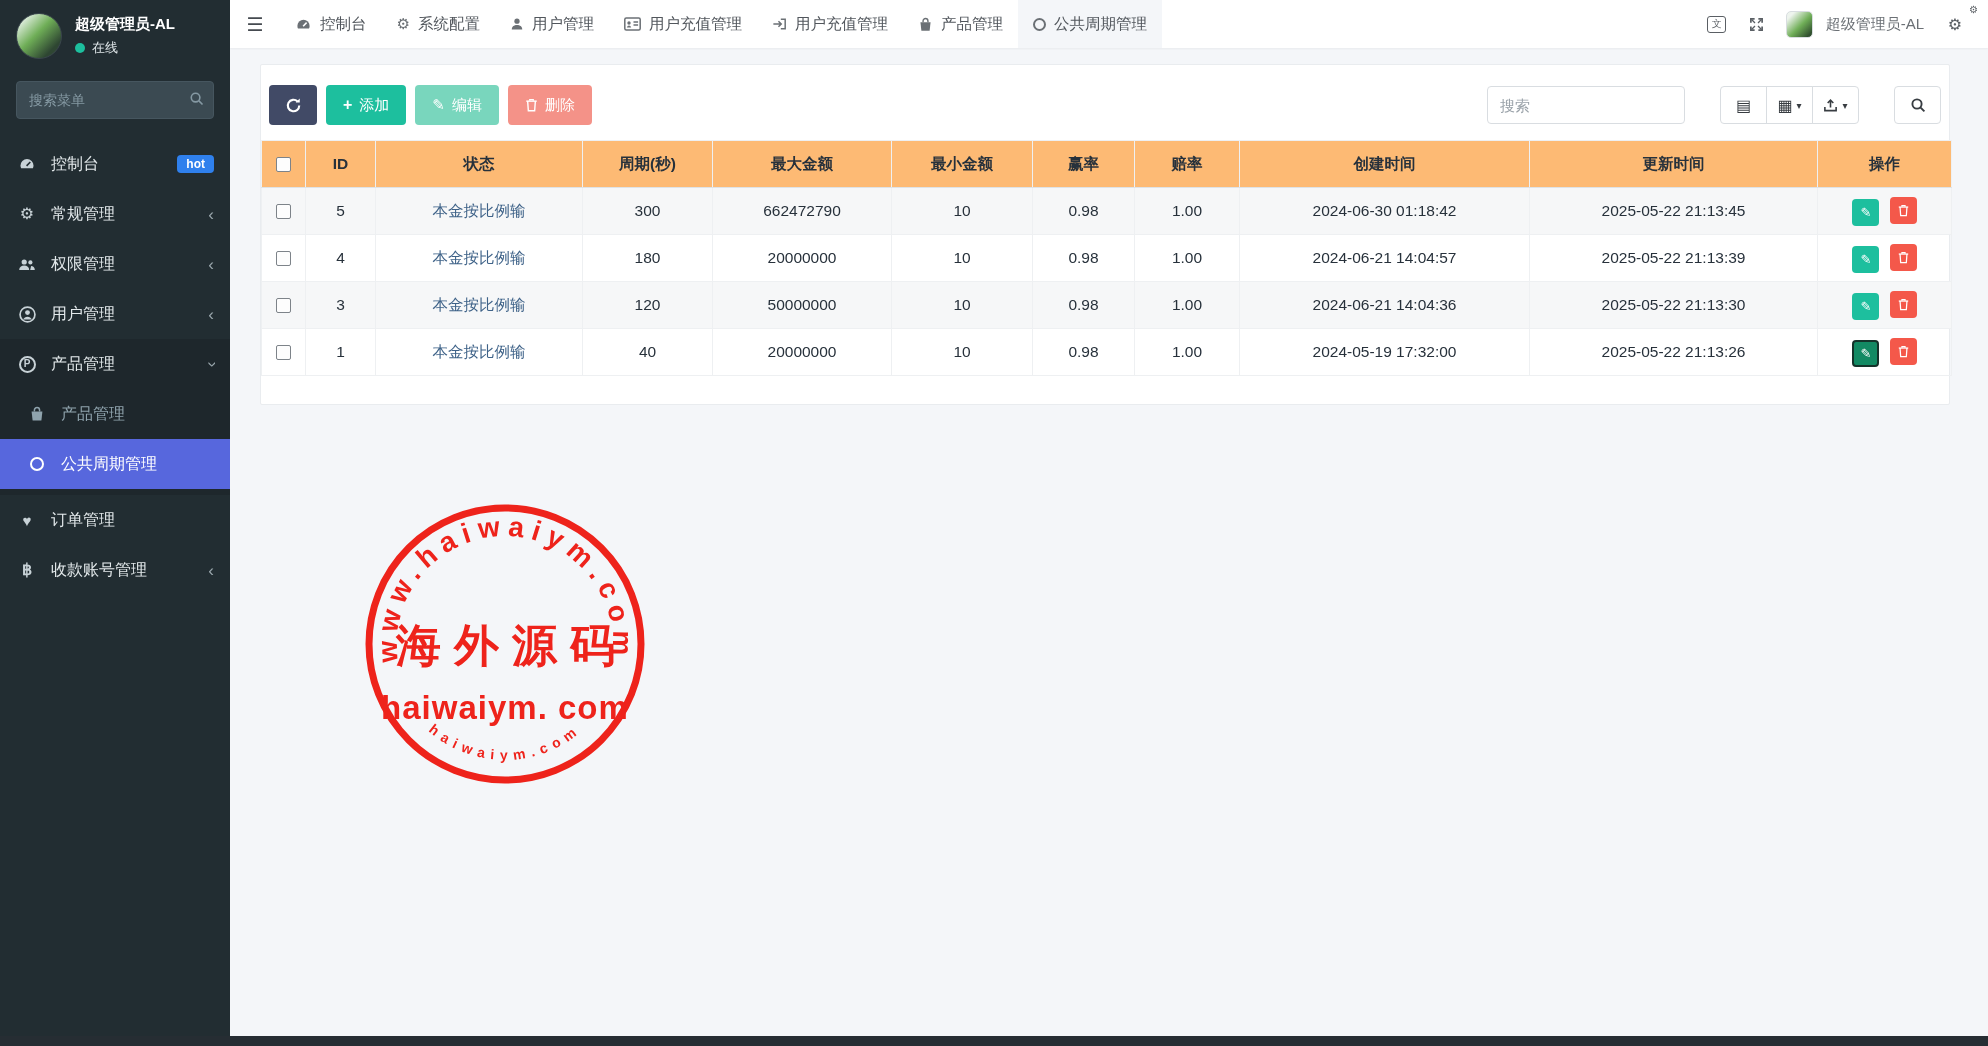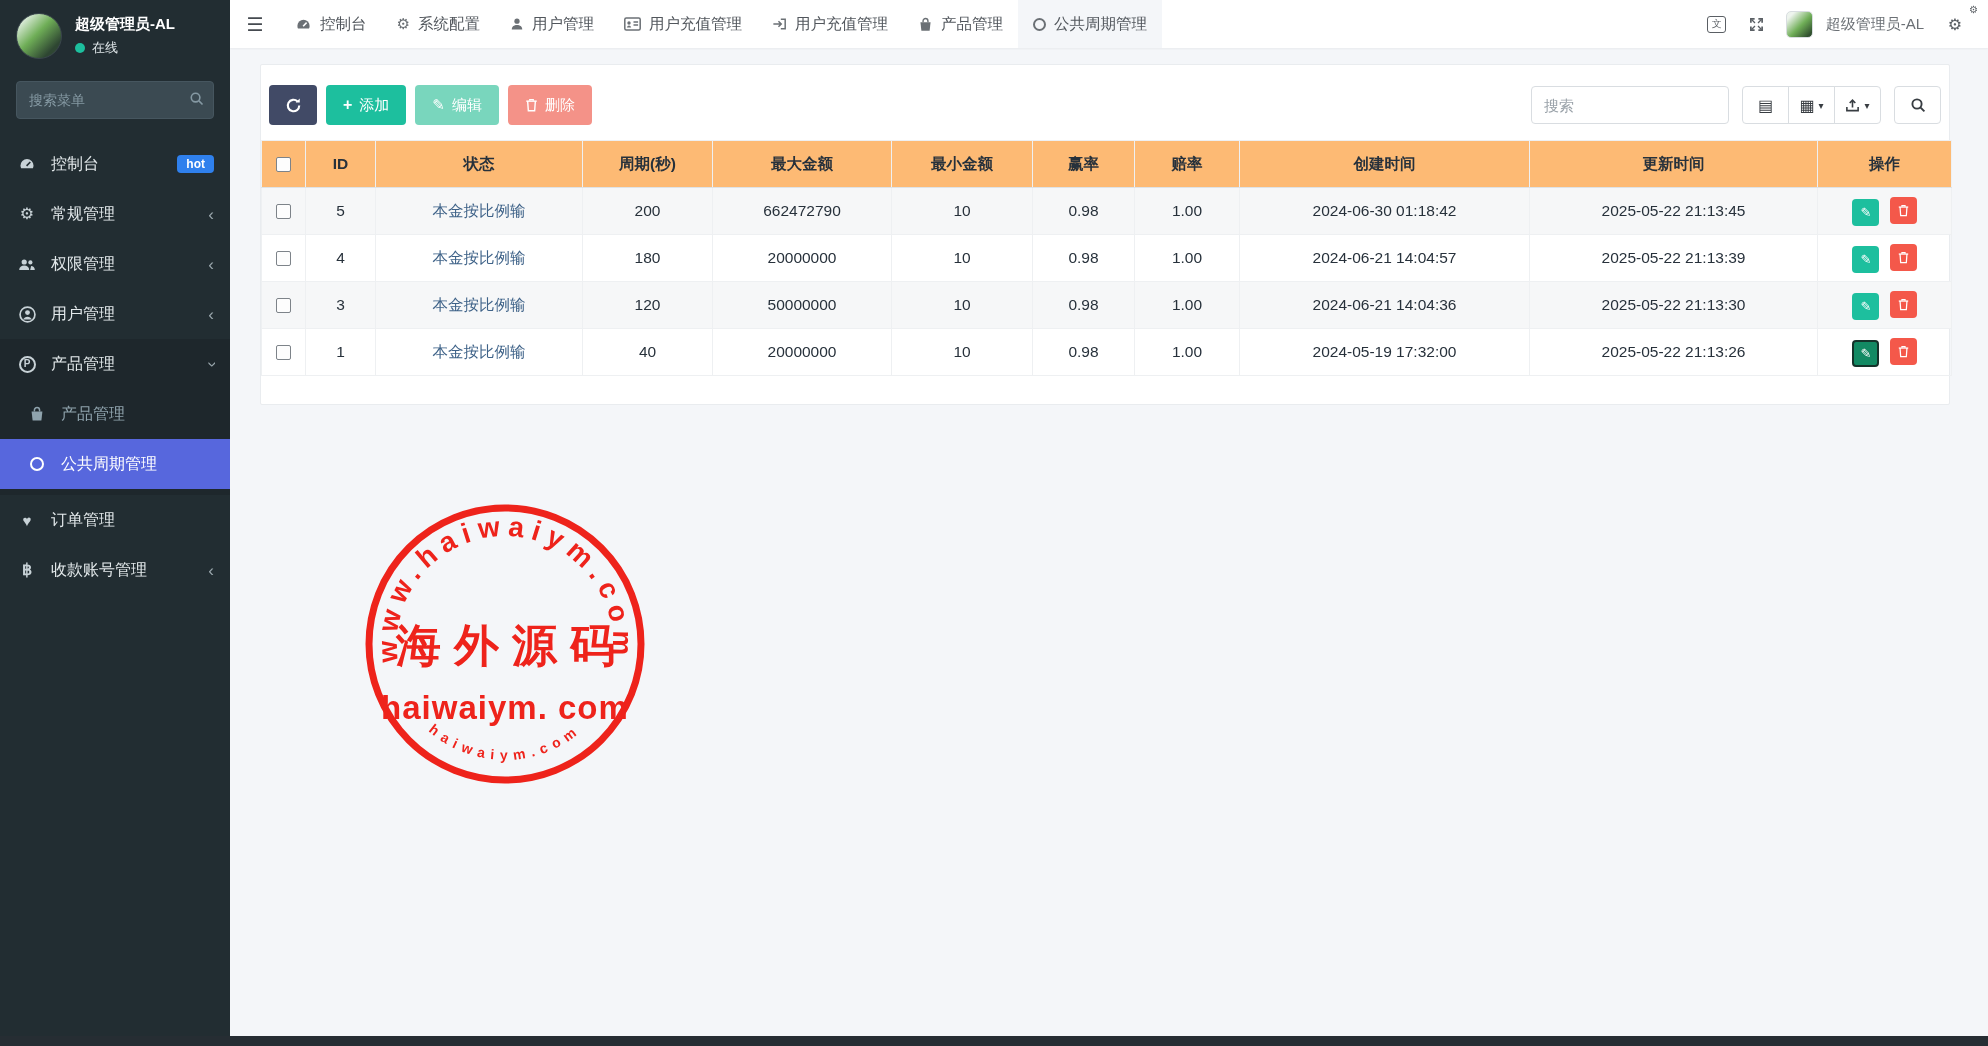--- a/index.html
+++ b/index.html
@@ -104,21 +104,21 @@
   .tb-left { display:flex; gap:9px; }
   .btn {
     height:40px; border:none; border-radius:4px; color:#fff; font-size:15px; font-family:inherit;
     display:inline-flex; align-items:center; gap:7px; padding:0 17px; cursor:pointer;
   }
   .btn-refresh { background:#414a66; width:48px; justify-content:center; padding:0; }
   .btn-add { background:#1dbf9e; }
   .btn-edit { background:#79d6bd; cursor:default; }
   .btn-del { background:#f49288; cursor:default; }
   .plus { font-size:16px; font-weight:700; }
-  .tb-right { margin-left:auto; display:flex; align-items:center; }
+  .tb-right { margin-left:auto; display:flex; align-items:center;gap:22px; }
   .search-input {
     width:198px; height:38px; border:1px solid #d9dde1; border-radius:4px;
     padding:0 12px; font-size:15px; color:#555; font-family:inherit; outline:none;
   }
   .search-input::placeholder { color:#9aa2a9; }
   .btn-group { display:flex; margin-left:13px; }
   .tool-btn {
     width:47px; height:38px; background:#fff; border:1px solid #d9dde1; color:#383d42;
     display:inline-flex; align-items:center; justify-content:center; gap:4px; font-size:16px; cursor:pointer;
     margin-left:-1px;
@@ -435,21 +435,21 @@
           <th>创建时间</th>
           <th>更新时间</th>
           <th>操作</th>
         </tr>
       </thead>
       <tbody>
         <tr class="striped">
           <td><span class="cb"></span></td>
           <td>5</td>
           <td><span class="status-link">本金按比例输</span></td>
-          <td>200</td>
+          <td>300</td>
           <td>662472790</td>
           <td>10</td>
           <td>0.98</td>
           <td>1.00</td>
           <td>2024-06-30 01:18:42</td>
           <td>2025-05-22 21:13:45</td>
           <td>
             <button class="act-btn act-edit">
                 <span>✎</span>
               </button>

